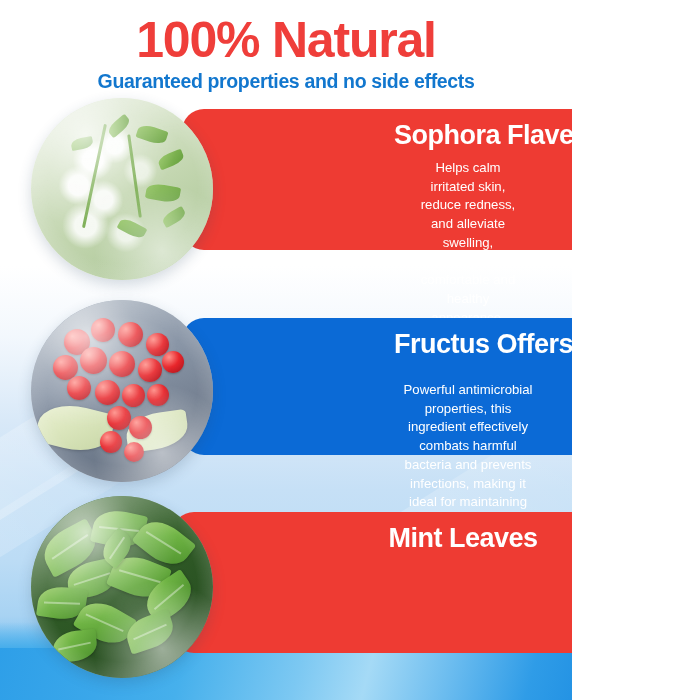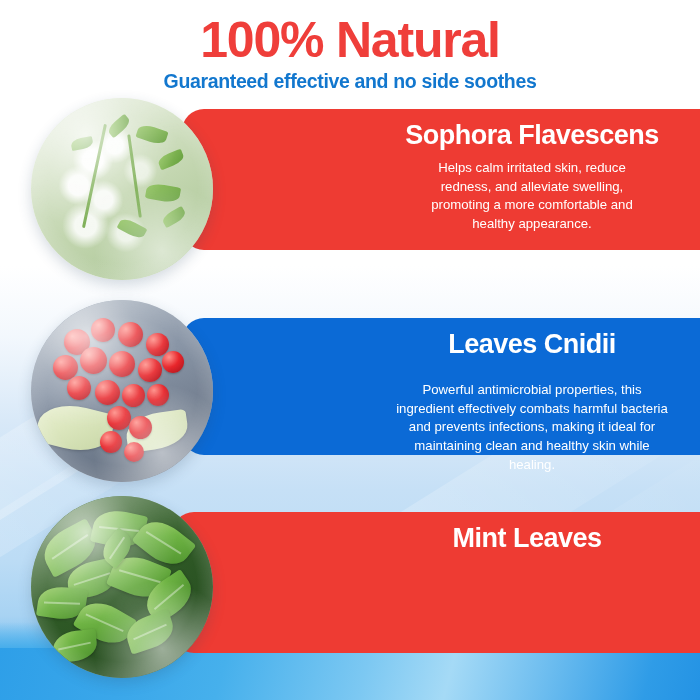--- a/index.html
+++ b/index.html
@@ -9,21 +9,21 @@
   body {
     width: 700px;
     height: 700px;
     overflow: hidden;
     font-family: "Liberation Sans", sans-serif;
     background: #ffffff;
   }
 
   #poster {
     position: relative;
-    width: 700px;
+    width: 572px;
     height: 700px;
     overflow: hidden;
     background: #ffffff;
   }
 
   
   .bg-base {
     position: absolute;
     inset: 0;
     background: linear-gradient(180deg,
@@ -236,21 +236,21 @@
   <div class="bg-base"></div>
   <div class="bg-streak streak-a"></div>
   <div class="bg-streak streak-b"></div>
   <div class="bg-streak streak-c"></div>
   <div class="bg-streak streak-d"></div>
   <div class="bg-footer-top"></div>
   <div class="bg-footer"></div>
 
   <div class="header">
     <div class="headline">100% Natural</div>
-    <div class="subheadline">Guaranteed effective and no side soothes</div>
+    <div class="subheadline">Guaranteed properties and no side effects</div>
   </div>
 
   <div class="card red card-1">
     <div class="card-title">Sophora Flavescens</div>
     <div class="card-desc">Helps calm irritated skin, reduce redness, and alleviate swelling, promoting a more comfortable and healthy appearance.</div>
   </div>
 
   <div class="orb orb-1">
     <div class="orb-art art-sophora">
       <div class="stem s1"></div>
@@ -260,21 +260,21 @@
       <div class="leaf l3"></div>
       <div class="leaf l4"></div>
       <div class="leaf l5"></div>
       <div class="leaf l6"></div>
       <div class="leaf l7"></div>
     </div>
     <div class="orb-gloss"></div>
   </div>
 
   <div class="card blue card-2">
-    <div class="card-title">Leaves Cnidii</div>
+    <div class="card-title">Fructus Offers</div>
     <div class="card-desc">Powerful antimicrobial properties, this ingredient effectively combats harmful bacteria and prevents infections, making it ideal for maintaining clean and healthy skin while healing.</div>
   </div>
 
   <div class="orb orb-2">
     <div class="orb-art art-berry">
       <div class="pale-leaf" style="left:4%;  top:58%; width:74px; height:44px; transform:rotate(14deg);"></div>
       <div class="pale-leaf" style="left:52%; top:62%; width:62px; height:36px; transform:rotate(-8deg);"></div>
       <div class="berry" style="left:18%; top:16%; width:26px; height:26px;"></div>
       <div class="berry" style="left:33%; top:10%; width:24px; height:24px;"></div>
       <div class="berry" style="left:48%; top:12%; width:25px; height:25px;"></div>

